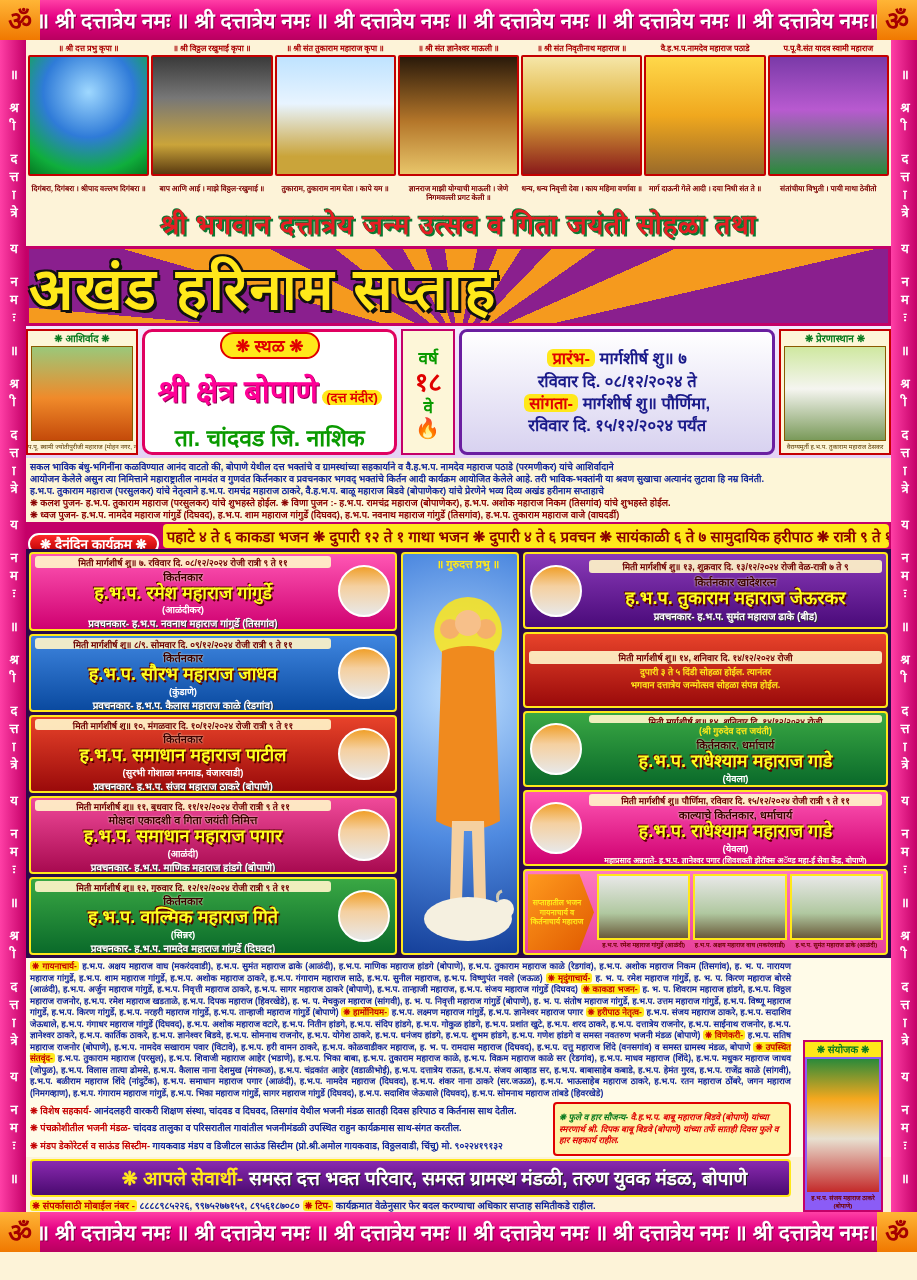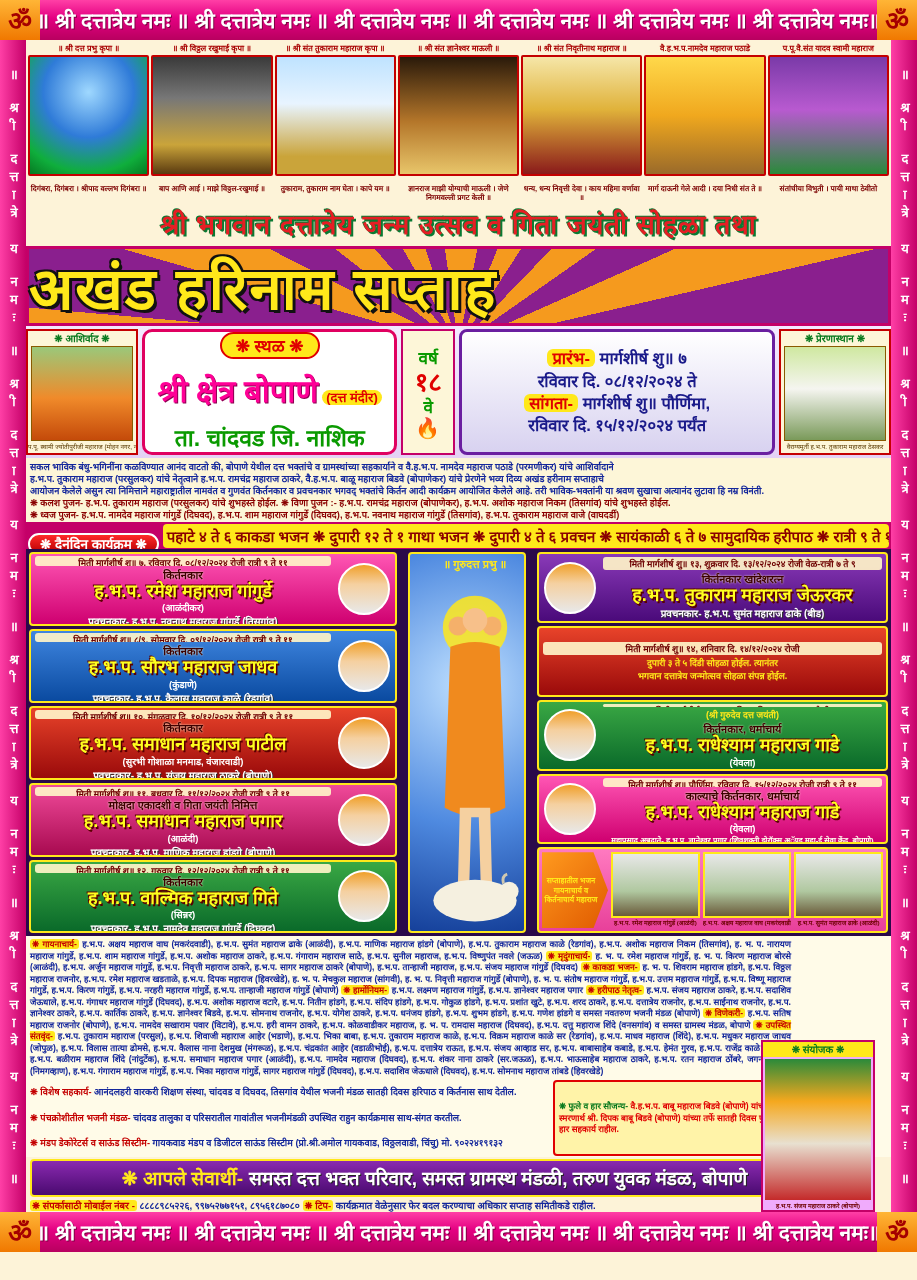--- a/index.html
+++ b/index.html
@@ -20,21 +20,21 @@
     background:linear-gradient(90deg,#ff3fa6,#c40068); color:#fff; font-weight:bold; font-size:13px;
     writing-mode:vertical-rl; text-orientation:upright; overflow:hidden; text-align:center; line-height:26px; }
   .b-left { left:0; } .b-right { right:0; }
   .footer-strip { position:absolute; left:0; right:0; bottom:0; height:28px; background:#fff;
     display:flex; align-items:center; justify-content:center; color:#1b2a8a; font-size:11px; font-weight:bold; }
 
   
   .content { position:absolute; left:26px; right:26px; top:40px; bottom:68px; display:flex; flex-direction:column; }
 
   
-  .saints-row { height:160px; background:#fdf3d8; display:flex; gap:2px; padding:2px 2px 0 2px; }
+  .saints-row { height:160px; background:#fdf3d8; display:flex; gap:2px; padding:2px 2px 0 2px;font-family:Liberation Serif, serif; }
   .saint-card { flex:1; display:flex; flex-direction:column; min-width:0; }
   .saint-top { font-size:8px; font-weight:bold; color:#a80000; text-align:center; height:13px; line-height:13px;
     white-space:nowrap; overflow:hidden; }
   .saint-img { flex:1; border:2px solid #c40000; border-radius:2px; }
   .saint-cap { font-size:7.5px; font-weight:bold; color:#7c0000; text-align:center; padding-top:9px; line-height:1.15; height:24px; overflow:hidden; }
   .g1{background:radial-gradient(circle at 50% 30%,#9fd8ff 0%,#2f7bd8 45%,#0fae3c 80%,#067a22 100%);}
   .g2{background:linear-gradient(180deg,#3a3a3a,#777 35%,#caa43a 75%,#5a3a10);}
   .g3{background:linear-gradient(180deg,#bfe3ff,#e8f4ff 40%,#caa43a 85%);}
   .g4{background:linear-gradient(180deg,#2a1a0a,#b4762a 55%,#e8c56a);}
   .g5{background:linear-gradient(180deg,#f5e6a8,#e0b23a 45%,#8a1a1a);}
@@ -78,21 +78,21 @@
   .intro p.pooja { color:#8a0000; }
 
   
   .daily { height:27px; display:flex; align-items:center; gap:4px; background:#c40068; padding:2px; }
   .daily-pill { background:linear-gradient(180deg,#ff2a2a,#b80000); border:2px solid #fff; border-radius:14px;
     color:#fff; font-weight:900; font-size:13.5px; padding:0 10px; white-space:nowrap;margin-top:16px; }
   .daily-times { flex:1; background:#ffe81a; border-radius:4px; color:#8a0000; font-weight:bold; font-size:15px;
     padding:2px 4px; white-space:nowrap; overflow:hidden; }
 
   
-  .sched-area { flex:1; display:flex; gap:11px; background:#2a0a4a; padding:3px; min-height:0; }
+  .sched-area { flex:1; display:flex; gap:4px; background:#2a0a4a; padding:3px; min-height:0; }
   .col { display:flex; flex-direction:column; gap:3px; min-height:0; }
   .col-left { width:368px; } .col-right { flex:1; }
   .event { flex:1; border:2px solid #ffe81a; border-radius:4px; position:relative; display:flex; flex-direction:column;
     justify-content:center; text-align:center; min-height:0; overflow:hidden; }
   .ev-pink { background:linear-gradient(180deg,#ff56b4,#cf0070); }
   .ev-blue { background:linear-gradient(180deg,#3f86e0,#0a4aa0); }
   .ev-red { background:linear-gradient(180deg,#e8432a,#9a0a0a); }
   .ev-mag { background:linear-gradient(180deg,#f04a9a,#a80a50); }
   .ev-green { background:linear-gradient(180deg,#3aa844,#0a6a2a); }
   .ev-purple { background:linear-gradient(180deg,#8a3ab8,#4a0a7a); }
@@ -126,29 +126,29 @@
 
   
   .bottom-wrap { position:relative; }
   .credits { background:#fffbe8; padding:3px 100px 2px 4px; font-size:8.6px; line-height:1.34; color:#14279b; text-align:justify; font-weight:bold; }
   .cl { color:#c40000; background:#ffe81a; border-radius:3px; padding:0 2px; font-weight:900; }
   .special-area { display:flex; gap:20px; padding:1px 100px 1px 4px; background:#fffbe8; }
   .special-rows { flex:1; display:flex; flex-direction:column; justify-content:space-around; }
   .special-row { font-size:9.3px; line-height:1.45; color:#14279b; font-weight:bold; white-space:nowrap; overflow:hidden; }
   .sl { color:#c40000; font-weight:900; }
   .flowers { width:238px; background:#fff3a8; border:2px solid #e00000; border-radius:4px; color:#e00000;
-    font-size:8.6px; font-weight:bold; padding:19px 4px; line-height:1.3; }
+    font-size:8.6px; font-weight:bold; padding:8px 4px; line-height:1.3;font-style:italic; }
   .flowers .fl { color:#0a7a1e; }
   .sevarthi { margin:2px 100px 0 4px; background:linear-gradient(180deg,#8a2ab0,#4a0a70); border:2px solid #ffe81a; border-radius:4px;
     display:flex; align-items:center; justify-content:center; gap:6px; height:38px; white-space:nowrap; overflow:hidden;padding-left:48px; }
   .sev-label { color:#ffe81a; font-size:19px; font-weight:900; }
   .sev-text { color:#fff; font-size:19px; font-weight:900; text-shadow:1px 1px 0 #222; }
   .contact-line { margin:2px 100px 0 4px; font-size:9.6px; font-weight:bold; color:#14279b; white-space:nowrap; overflow:hidden; }
   .contact-line .sl { background:#ffe81a; border-radius:3px; padding:0 2px; }
-  .sanyojak { position:absolute; right:16px; bottom:0; width:114px; height:172px; background:#f0abfc; border:2px solid #c40068;
+  .sanyojak { position:absolute; right:8px; bottom:0; width:80px; height:172px; background:#8b5cf6; border:2px solid #c40068;
     display:flex; flex-direction:column; }
   .san-label { color:#0a7a1e; background:#ffe81a; font-size:10px; font-weight:900; text-align:center; height:15px; line-height:15px; }
   .san-photo { flex:1; margin:2px; background:linear-gradient(180deg,#2a8a3a 0%,#f5a81e 30%,#e8e0d0 60%,#c42a2a 100%); }
   .san-cap { font-size:6.2px; font-weight:bold; color:#6d0000; text-align:center; line-height:1.2; padding-bottom:1px; }
 </style>
 </head>
 <body>
 
 <div class="poster">
 
@@ -240,22 +240,22 @@
       </div>
       <div class="side-card">
         <div class="side-label">❋ प्रेरणास्थान ❋</div>
         <div class="side-photo insp"></div>
         <div class="side-cap">वैराग्यमूर्ती ह.भ.प. तुकाराम महाराज ठेसकर</div>
       </div>
     </div>
 
     <div class="intro">
       <p>सकल भाविक बंधु-भगिनींना कळविण्यात आनंद वाटतो की, बोपाणे येथील दत्त भक्तांचे व ग्रामस्थांच्या सहकार्याने व वै.ह.भ.प. नामदेव महाराज पठाडे (परमणीकर) यांचे आशिर्वादाने</p>
+      <p>आयोजन केलेले असुन त्या निमित्ताने महाराष्ट्रातील नामवंत व गुणवंत किर्तनकार व प्रवचनकार भगवद् भक्तांचे किर्तन आदी कार्यक्रम आयोजित केलेले आहे. तरी भाविक-भक्तांनी या श्रवण सुखाचा अत्यानंद लुटावा हि नम्र विनंती.</p>
       <p>ह.भ.प. तुकाराम महाराज (परसुलकर) यांचे नेतृत्वाने ह.भ.प. रामचंद्र महाराज ठाकरे, वै.ह.भ.प. बाळू महाराज बिडवे (बोपाणेकर) यांचे प्रेरणेने भव्य दिव्य अखंड हरीनाम सप्ताहाचे</p>
-      <p>आयोजन केलेले असुन त्या निमित्ताने महाराष्ट्रातील नामवंत व गुणवंत किर्तनकार व प्रवचनकार भगवद् भक्तांचे किर्तन आदी कार्यक्रम आयोजित केलेले आहे. तरी भाविक-भक्तांनी या श्रवण सुखाचा अत्यानंद लुटावा हि नम्र विनंती.</p>
       <p class="pooja">❋ कलश पुजन- ह.भ.प. तुकाराम महाराज (परसुलकर) यांचे शुभहस्ते होईल. ❋ विणा पुजन :- ह.भ.प. रामचंद्र महाराज (बोपाणेकर), ह.भ.प. अशोक महाराज निकम (तिसगांव) यांचे शुभहस्ते होईल.</p>
       <p class="pooja">❋ ध्वज पुजन- ह.भ.प. नामदेव महाराज गांगुर्डे (दिघवद), ह.भ.प. शाम महाराज गांगुर्डे (दिघवद), ह.भ.प. नवनाथ महाराज गांगुर्डे (तिसगांव), ह.भ.प. तुकाराम महाराज वाजे (वाघदर्डी)</p>
     </div>
 
     <div class="daily">
       <div class="daily-pill">❋ दैनंदिन कार्यक्रम ❋</div>
       <div class="daily-times">पहाटे ४ ते ६ काकडा भजन ❋ दुपारी १२ ते १ गाथा भजन ❋ दुपारी ४ ते ६ प्रवचन ❋ सायंकाळी ६ ते ७ सामुदायिक हरीपाठ ❋ रात्री ९ ते ११ हरी किर्तन ❋ किर्तनानंतर हरिजागर होईल.</div>
     </div>
 
     <div class="sched-area">

